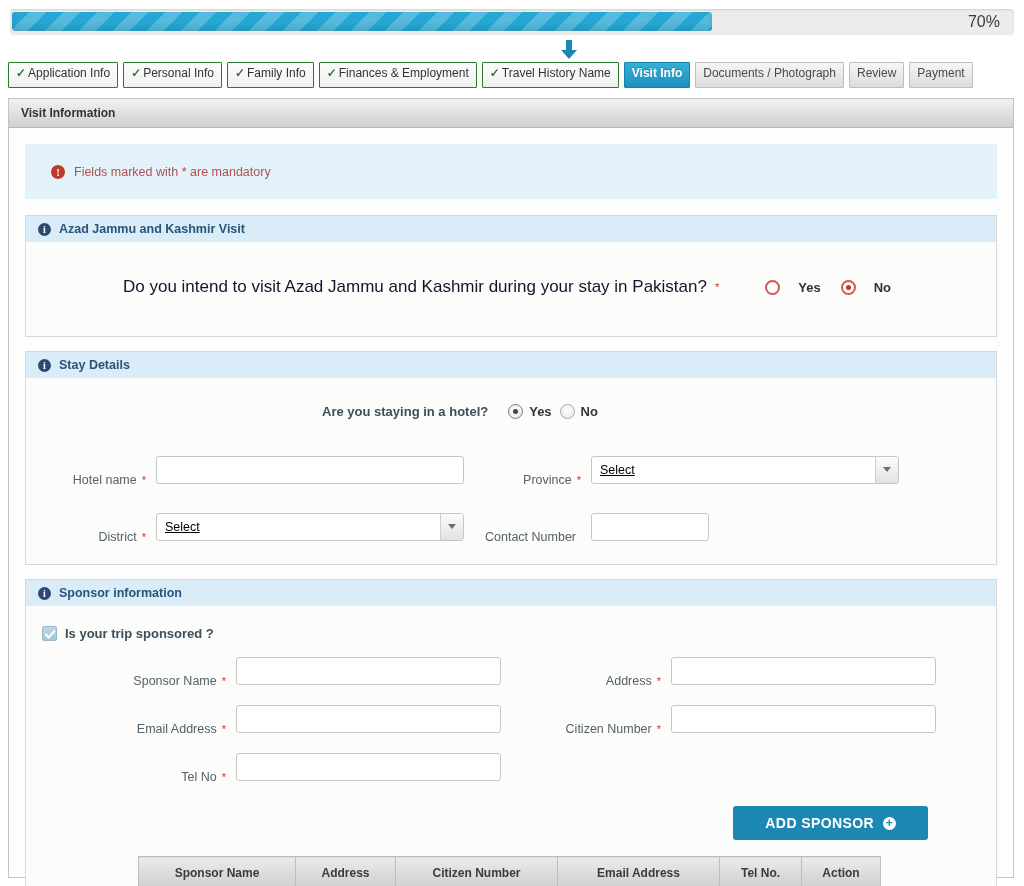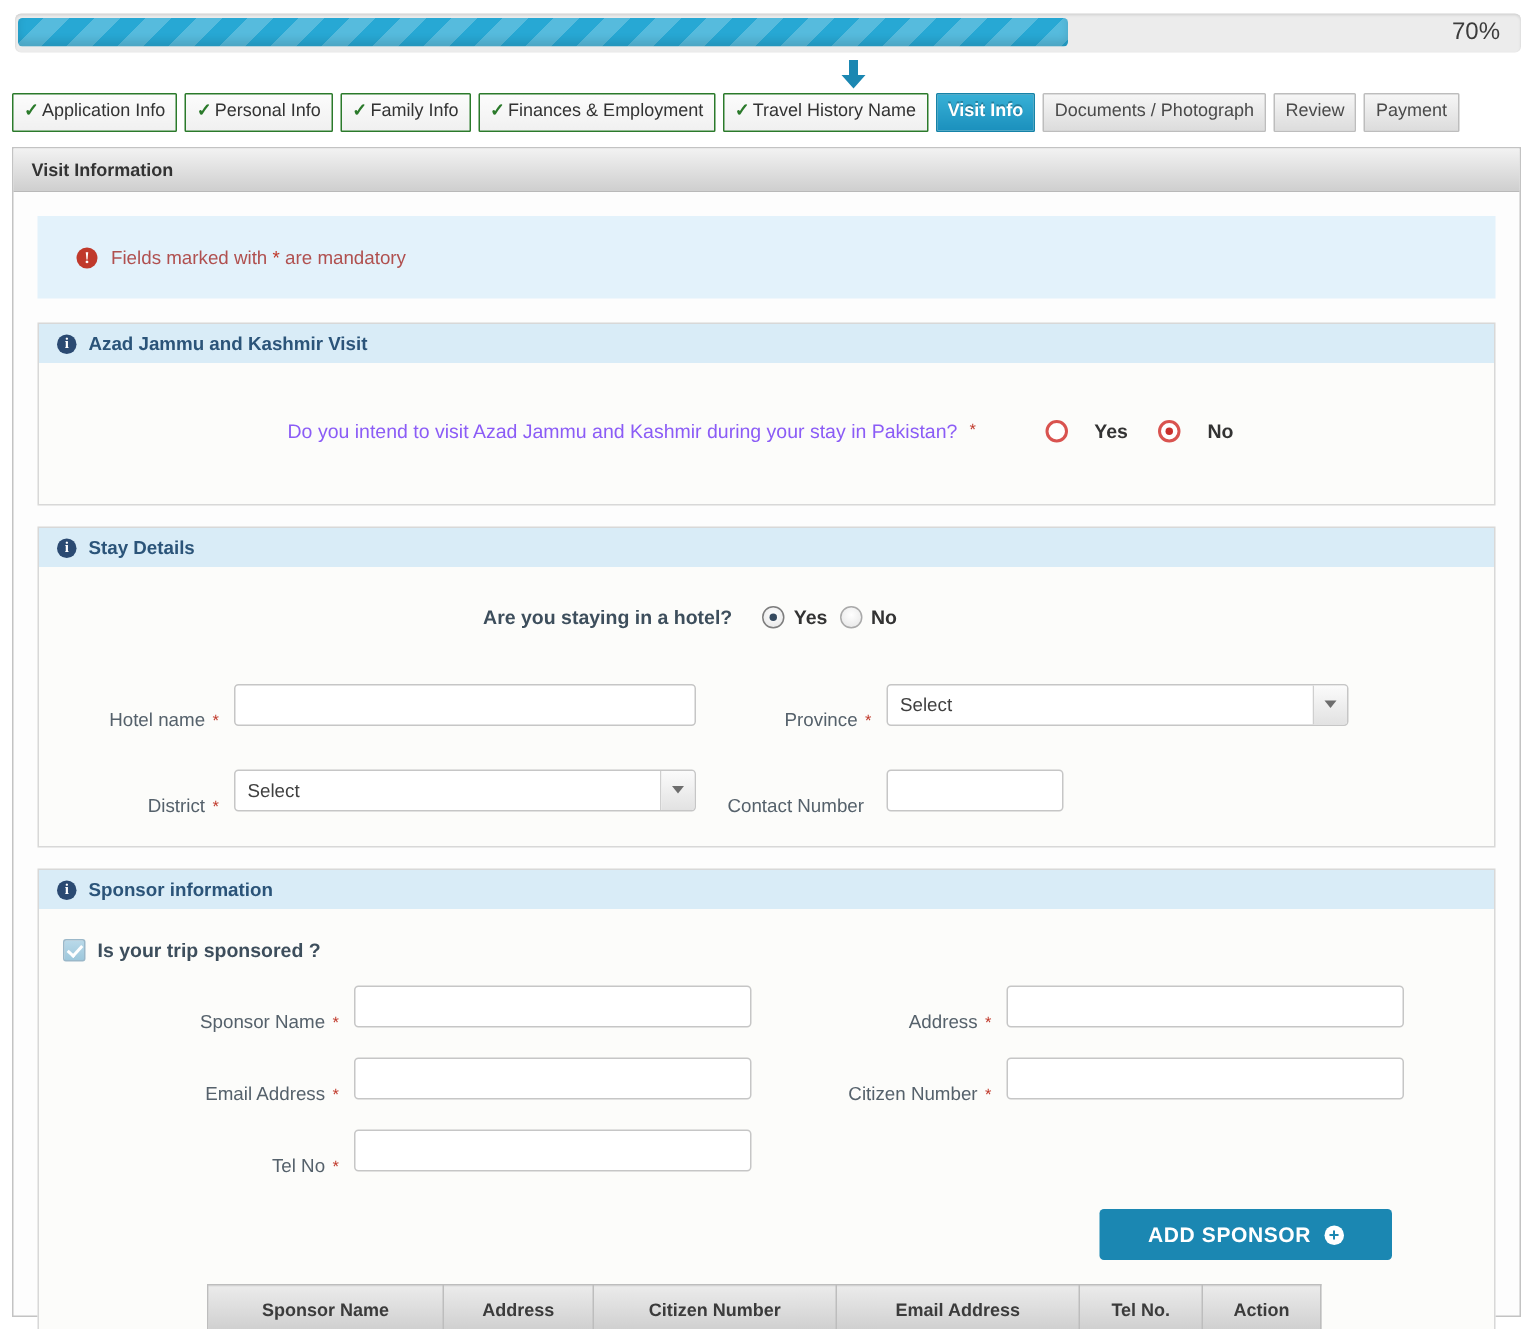--- a/index.html
+++ b/index.html
@@ -175,22 +175,22 @@
   .section-body { padding: 10px 0 14px 0; }
 
   
   .ajk-row {
     display: flex;
     align-items: center;
     justify-content: center;
     height: 70px;
   }
   .ajk-q {
-    font-size: 13px;
-    color: #8b5cf6;
+    font-size: 17px;
+    color: #0f172a;
   }
   .ajk-star { color: #c0392b; margin-left: 8px; font-size: 11px; }
   .ajk-options { display: flex; align-items: center; margin-left: 46px; gap: 12px; }
   .radio-red {
     width: 15px; height: 15px;
     border-radius: 50%;
     border: 2px solid #d9534f;
     background: #fff;
     display: inline-block;
     position: relative;
@@ -283,22 +283,23 @@
     border: 1px solid #c6c6c6;
     border-radius: 3px;
     background: #ffffff;
     box-sizing: border-box;
     display: flex;
     align-items: center;
     position: relative;
   }
   .selbox .selval {
     font-size: 12.5px;
-    color: #404040;
+    color: #000000;
     padding-left: 8px;
+    text-decoration: underline;
   }
   .selbox .arrow {
     position: absolute;
     right: 0; top: 0;
     width: 22px; height: 100%;
     background: linear-gradient(#fbfbfb, #e2e2e2);
     border-left: 1px solid #cfcfcf;
     border-radius: 0 2px 2px 0;
     display: flex;
     align-items: center;

